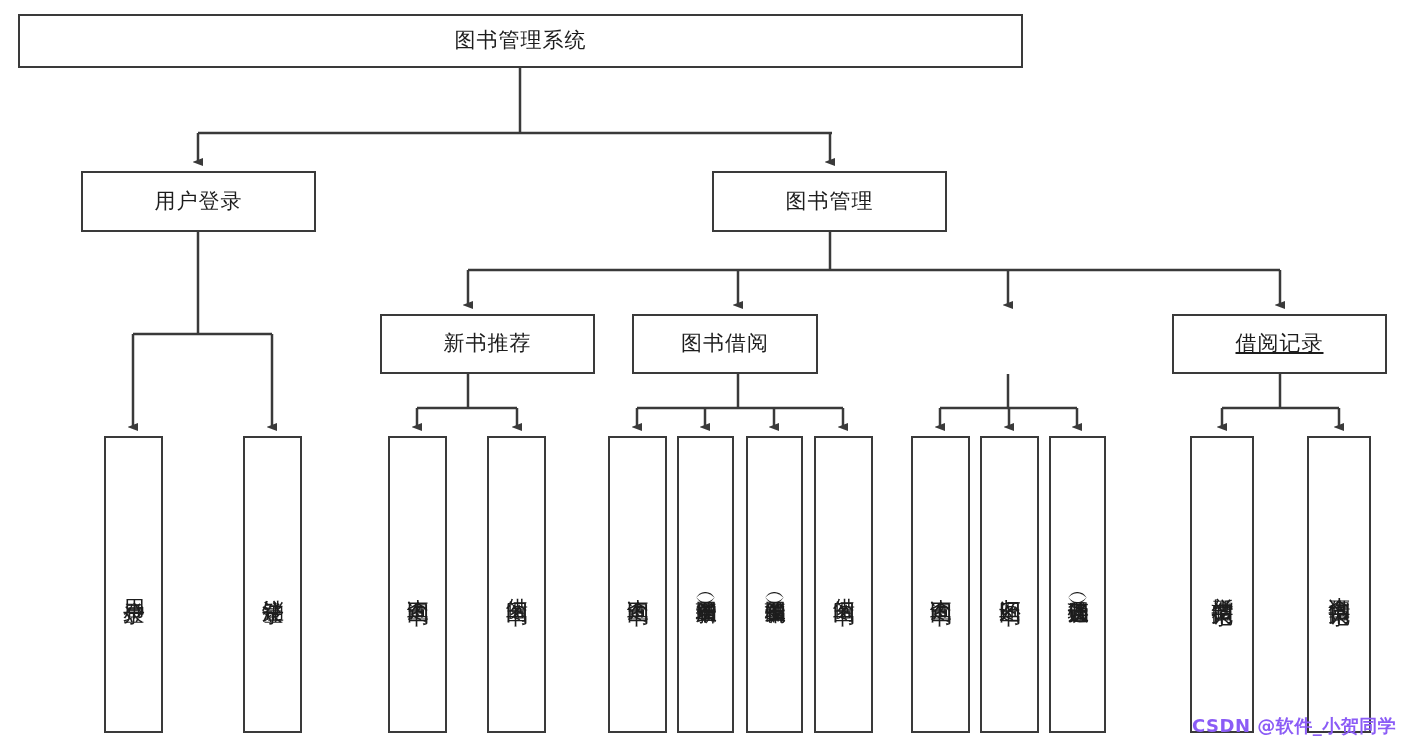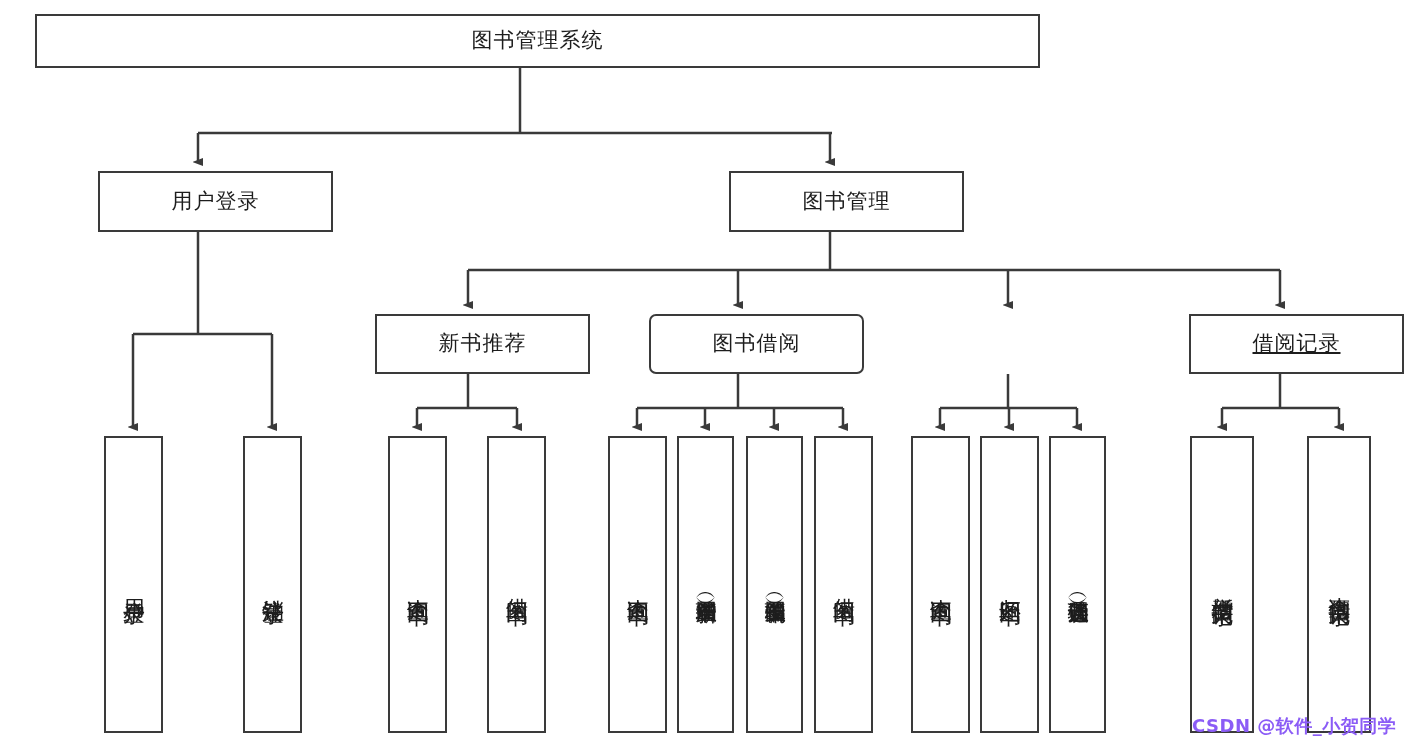--- a/index.html
+++ b/index.html
@@ -33,21 +33,20 @@
     display: flex;
     align-items: center;
     justify-content: center;
     color: #1d1d1d;
   }
   .node-h {
     font-size: 21px;
     letter-spacing: 1px;
     line-height: 1.1;
     text-align: center;
-    margin-left: 17px;
   }
   .node-v {
     writing-mode: vertical-rl;
     text-orientation: upright;
     font-size: 22px;
     line-height: 1.22;
     letter-spacing: 2px;
     text-align: center;
     padding: 4px 0;
     white-space: nowrap;
@@ -125,24 +124,24 @@
     <span>图书管理系统</span>
   </div>
 
   <div class="node node-h" style="left:81px; top:171px; width:235px; height:61px;">
     <span>用户登录</span>
   </div>
   <div class="node node-h" style="left:712px; top:171px; width:235px; height:61px;align-items:center;">
     <span>图书管理</span>
   </div>
 
-  <div class="node node-h" style="left:358px; top:314px; width:215px; height:60px;">
+  <div class="node node-h" style="left:380px; top:314px; width:215px; height:60px;">
     <span>新书推荐</span>
   </div>
-  <div class="node node-h" style="left:632px; top:314px; width:215px; height:60px;border-radius:7px;">
+  <div class="node node-h" style="left:632px; top:314px; width:186px; height:60px;">
     <span>图书借阅</span>
   </div>
   <div class="node node-h" style="left:1172px; top:314px; width:215px; height:60px;text-decoration:underline;">
     <span>借阅记录</span>
   </div>
 
   <div class="node node-v" style="left:104px; top:436px; width:59px; height:297px;">
     <span>用户登录</span>
   </div>
   <div class="node node-v" style="left:243px; top:436px; width:59px; height:297px;">

